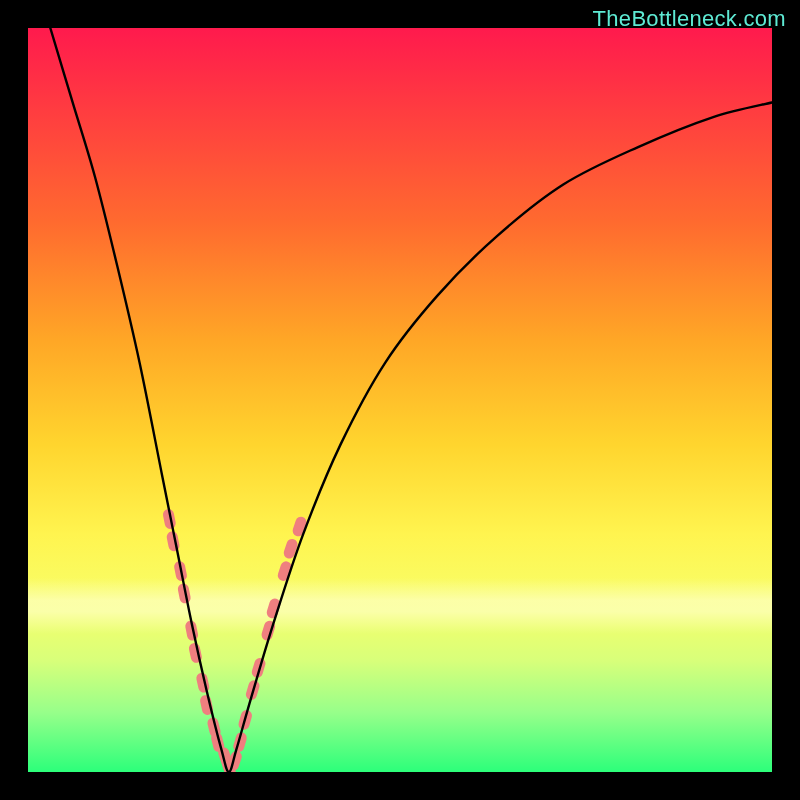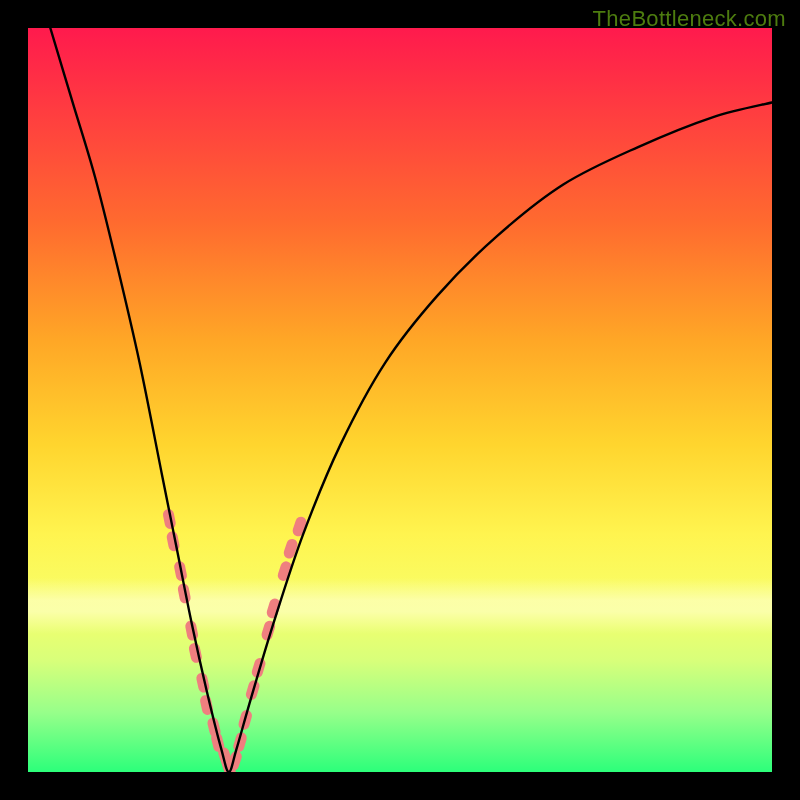--- a/index.html
+++ b/index.html
@@ -52,21 +52,21 @@
       rgba(255,255,255,0) 0%,
       rgba(255,255,220,0.55) 40%,
       rgba(255,255,220,0.55) 60%,
       rgba(255,255,255,0) 100%
     );
   }
   .watermark {
     position: absolute;
     top: 6px;
     right: 14px;
-    color: #4d7c0f;
+    color: #5eead4;
     font-size: 22px;
     font-weight: 500;
     letter-spacing: 0.3px;
     user-select: none;
   }
   svg {
     position: absolute;
     inset: 0;
   }
 </style>

